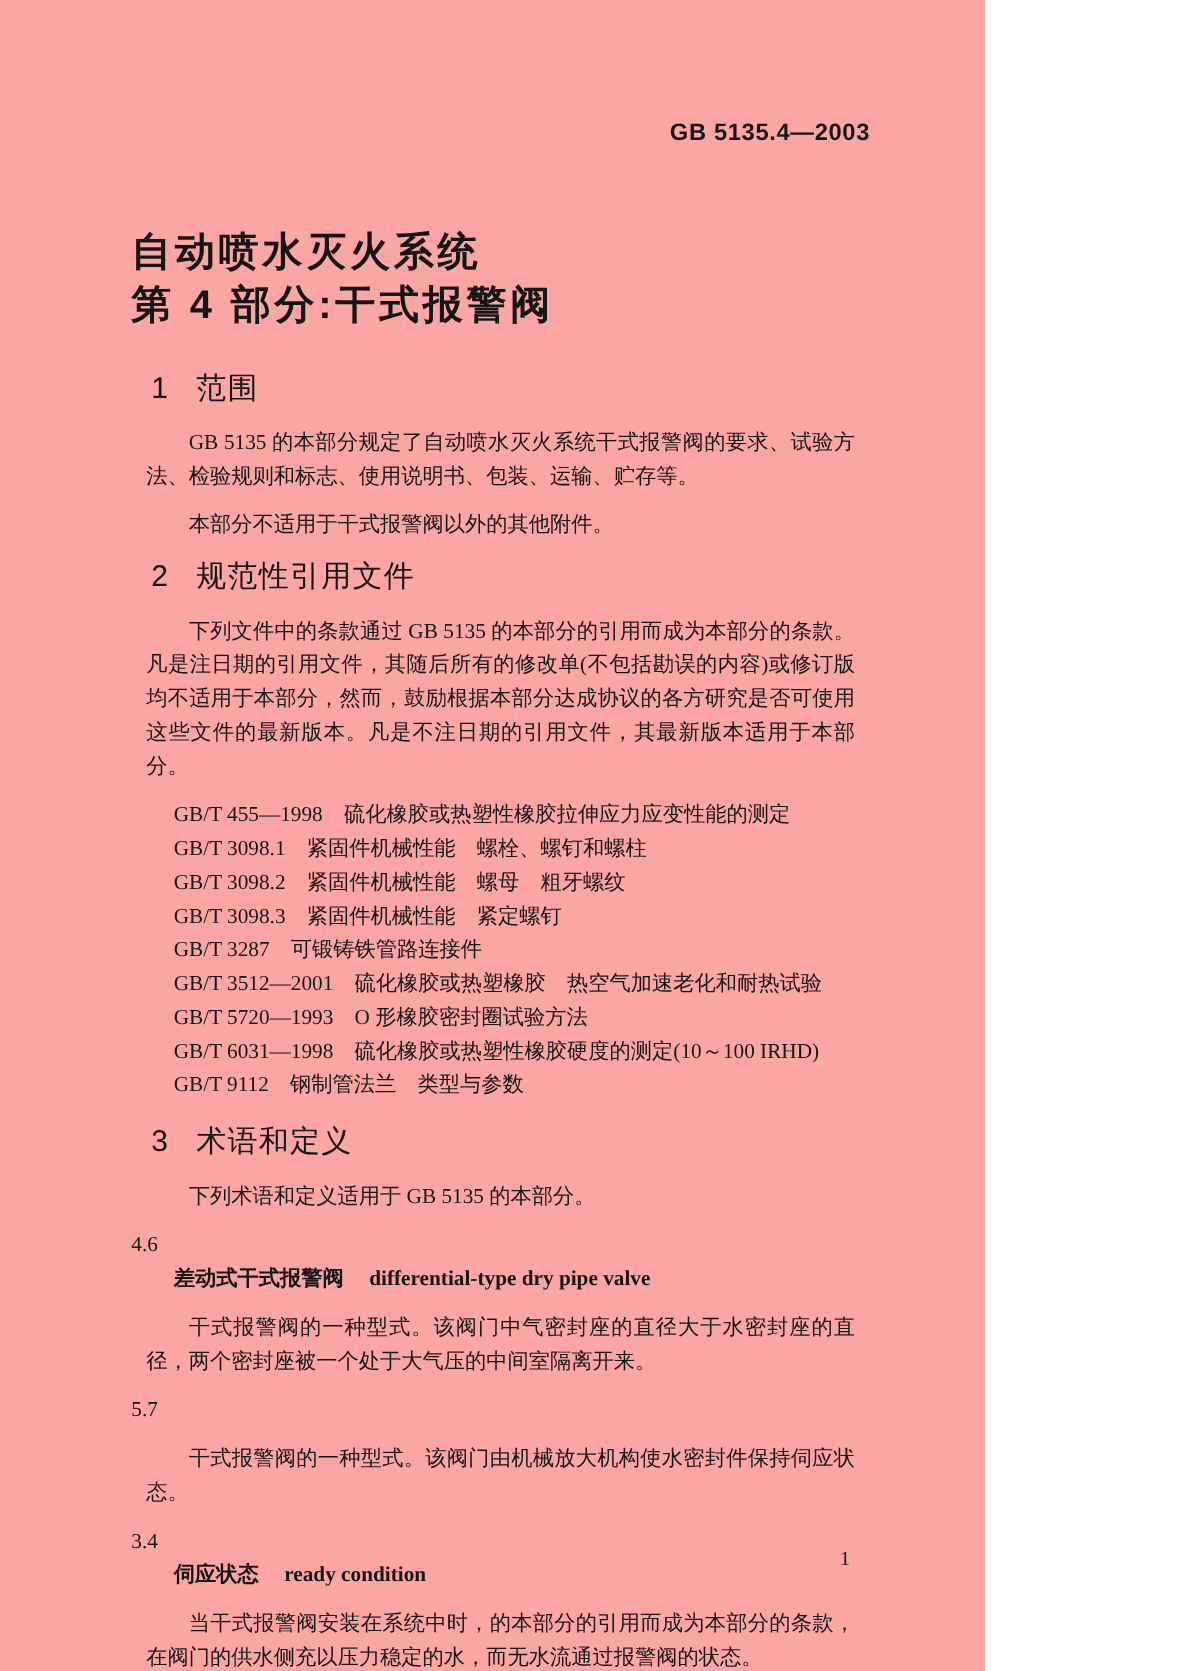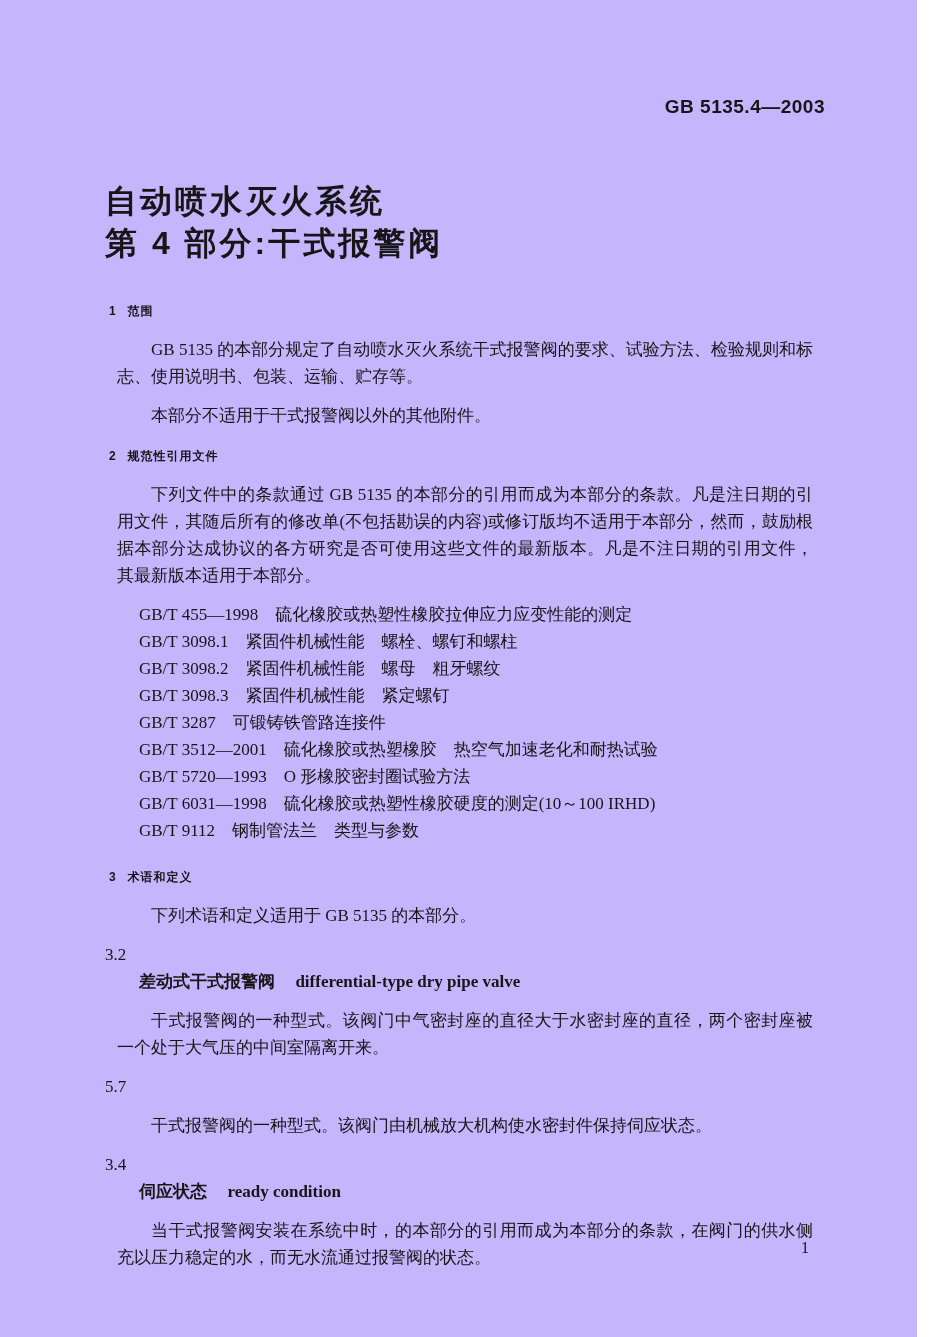--- a/index.html
+++ b/index.html
@@ -2,24 +2,24 @@
 <html><head>
 <meta charset="utf-8">
 <style>
   html, body {
     margin: 0;
     padding: 0;
     background: #ffffff;
   }
   .page {
     position: relative;
-    width: 917px;
+    width: 788px;
     height: 1337px;
     box-sizing: border-box;
-    background: #c4b5fd;
+    background: #fca5a5;
     color: #161616;
     padding: 96px 92px 40px 105px;
     overflow: hidden;
     font-family: "Liberation Serif", "DejaVu Serif", serif;
     font-size: 17px;
     line-height: 27px;
   }
   .doc-header {
     text-align: right;
     font-family: "Liberation Sans", "DejaVu Sans", sans-serif;
@@ -32,24 +32,24 @@
     margin-top: 62px;
     text-align: left;
     font-family: "Liberation Sans", "DejaVu Sans", sans-serif;
     font-weight: bold;
     font-size: 32px;
     line-height: 42px;
     letter-spacing: 3px;
   }
   .doc-title .title-line { display: block; }
   .sec-heading {
-    margin: 4px;
+    margin: 16px;
     font-family: "Liberation Sans", "DejaVu Sans", sans-serif;
-    font-weight: bold;
-    font-size: 12px;
+    font-weight: normal;
+    font-size: 24px;
     line-height: 26px;
     letter-spacing: 1px;
   }
   .sec-heading .h-num { margin-right: 0.9em; }
   .sec-1 { margin-top: 34px; }
   .sec-2 { margin-top: 14px; }
   .sec-3 { margin-top: 20px; }
   .para {
     margin: 12px;
     text-indent: 2em;
@@ -124,21 +124,21 @@
   </div>
 
   <div class="sec-3">
     <h2 class="sec-heading">
       <span class="h-num">3</span><span>术语和定义</span>
     </h2>
     <p class="para first-para">下列术语和定义适用于 GB 5135 的本部分。</p>
 
 
     <div class="term-block">
-      <p class="term-num">3.2</p>
+      <p class="term-num">4.6</p>
       <p class="term-line"><span>差动式干式报警阀</span><span class="term-en">differential-type dry pipe valve</span></p>
       <p class="para">干式报警阀的一种型式。该阀门中气密封座的直径大于水密封座的直径，两个密封座被一个处于大气压的中间室隔离开来。</p>
     </div>
 
     <div class="term-block">
       <p class="term-num">5.7</p>
       <p class="para">干式报警阀的一种型式。该阀门由机械放大机构使水密封件保持伺应状态。</p>
     </div>
 
     <div class="term-block">

